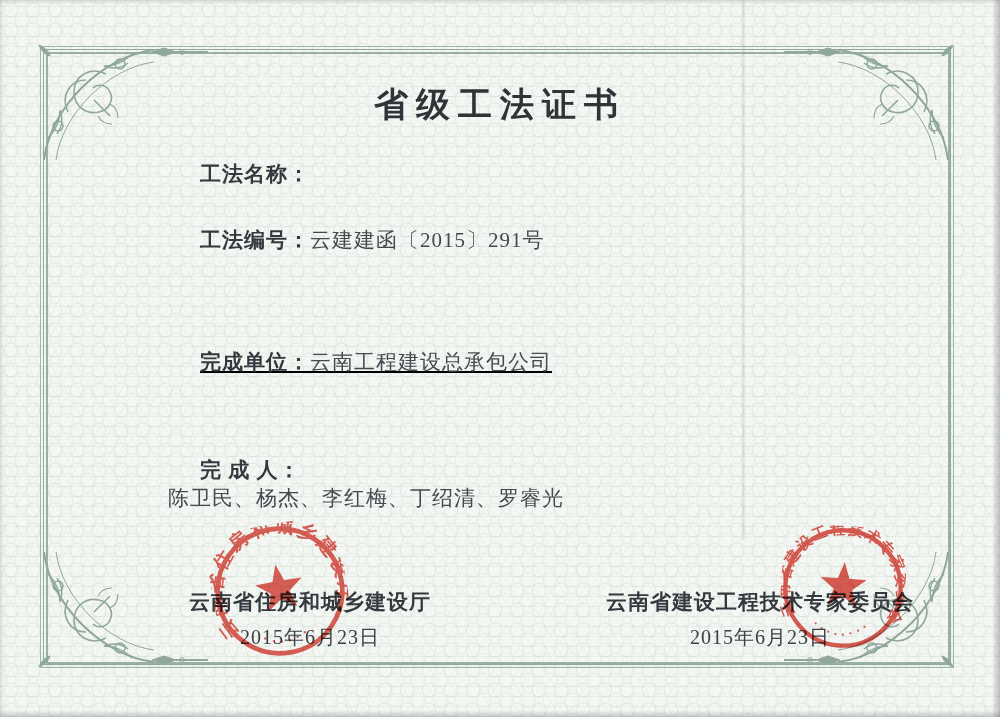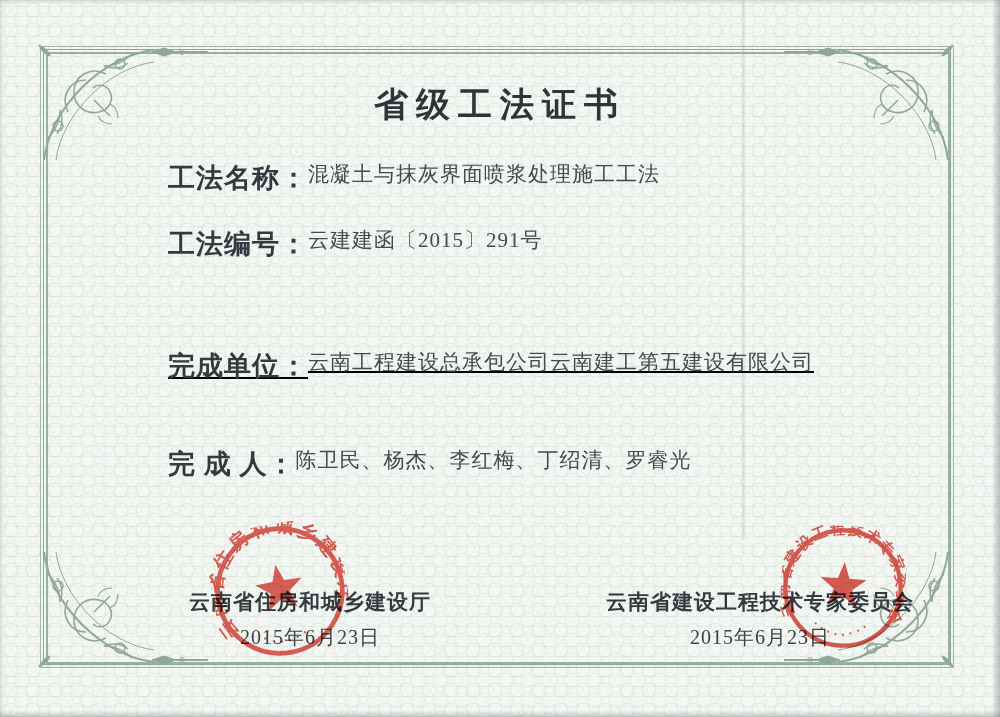--- a/index.html
+++ b/index.html
@@ -51,28 +51,28 @@
   .finial.bra{left:782px;top:652px;transform:scaleX(-1);}
 
   .title{
     position:absolute;left:0;top:82px;width:100%;
     text-align:center;
     font-size:34px;font-weight:bold;letter-spacing:8px;
     color:#2e3438;
   }
   .row{position:absolute;left:168px;display:flex;align-items:flex-start;}
   .row .label{
-    font-size:27px;font-weight:bold;color:#33393e;
-    min-width:100px;white-space:nowrap;letter-spacing:1px;
+    font-size:21px;font-weight:bold;color:#33393e;
+    min-width:100px;white-space:nowrap;letter-spacing:1px;margin-left:32px;
   }
   .row .value, .row .value-line{
     font-size:21px;color:#424a50;letter-spacing:1px;white-space:nowrap;
   }
   .value-stack{display:flex;line-height:28px;}
-  .r1{top:160px;} .r2{top:226px;} .r3{top:284px;} .r4{top:348px;text-decoration:underline;} .r5{top:446px;}
+  .r1{top:160px;} .r2{top:226px;} .r3{top:284px;} .r4{top:348px;text-decoration:underline;} .r5{top:456px;flex-direction:column;}
 
   .sig{position:absolute;text-align:center;}
   .sig-left{left:130px;top:588px;width:360px;}
   .sig-right{left:592px;top:588px;width:336px;}
   .sig .org{font-size:21px;font-weight:bold;color:#33393e;letter-spacing:1px;}
   .sig .date{font-size:20px;color:#3a4146;margin-top:8px;letter-spacing:1px;font-family:Liberation Serif, serif;}
 
   .stamp{position:absolute;mix-blend-mode:multiply;}
   .stamp.left{left:213px;top:524px;width:134px;height:134px;transform:rotate(-10deg);}
   .stamp.right{left:781px;top:526px;width:124px;height:124px;transform:rotate(4deg);}
@@ -180,31 +180,29 @@
       <polygon points="2,8 14,4 26,8 14,12"></polygon>
       <line x1="26" y1="8" x2="58" y2="8" stroke-width="2" fill="none"></line>
       <circle cx="32" cy="8" r="2.4" fill="none"></circle>
     </g>
   </svg>
 
   <div class="title">省级工法证书</div>
 
   <div class="row r1">
     <span class="label">工法名称：</span>
-    <span class="value">混凝土与抹灰界面喷浆处理施工工法</span>
   </div>
   <div class="row r2">
     <span class="label">工法编号：</span>
     <span class="value">云建建函〔2015〕291号</span>
   </div>
   <div class="row r4">
     <span class="label">完成单位：</span>
     <span class="value-stack">
       <span class="value-line">云南工程建设总承包公司</span>
-      <span class="value-line">云南建工第五建设有限公司</span>
     </span>
   </div>
   <div class="row r5">
     <span class="label">完 成 人：</span>
     <span class="value">陈卫民、杨杰、李红梅、丁绍清、罗睿光</span>
   </div>
 
   <div class="sig sig-left">
     <div class="org">云南省住房和城乡建设厅</div>
     <div class="date">2015年6月23日</div>

